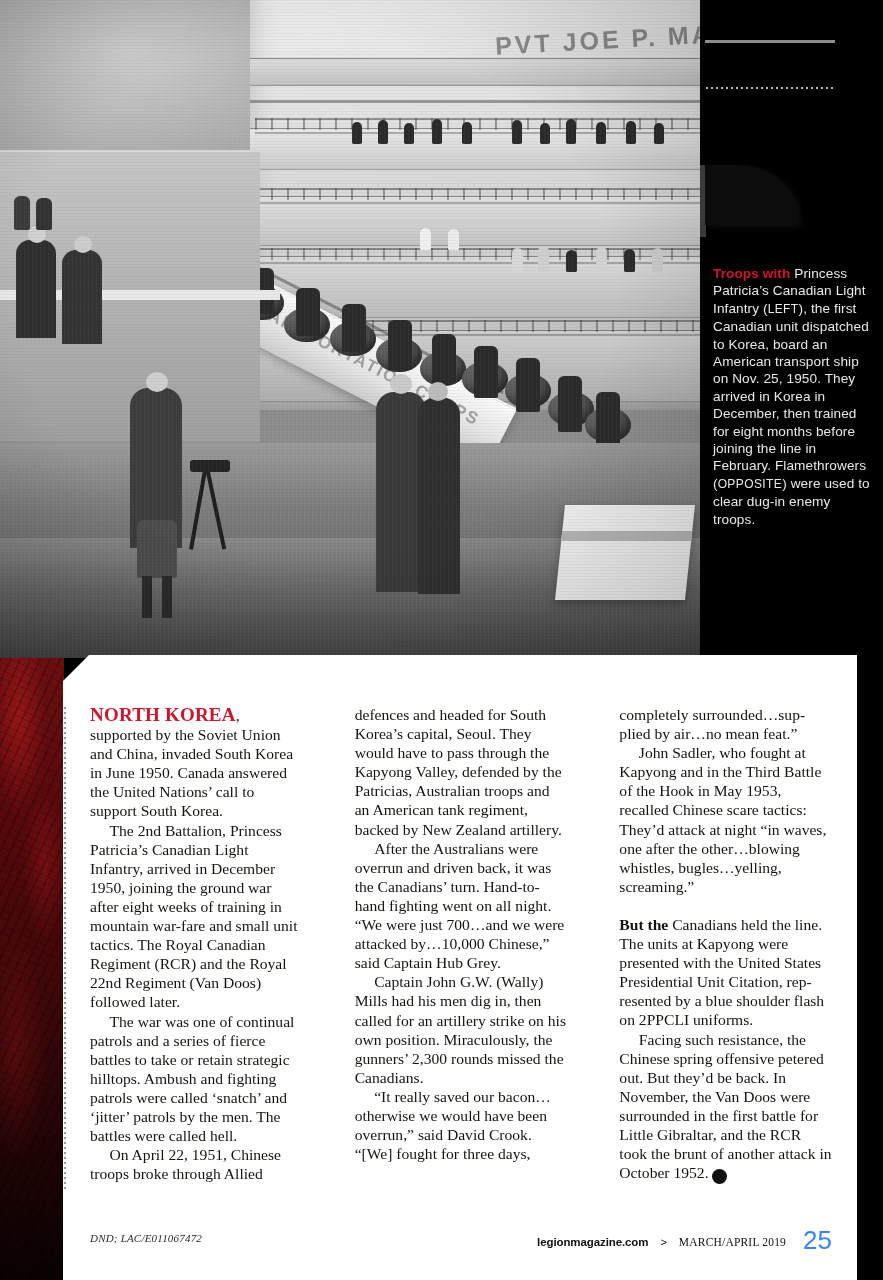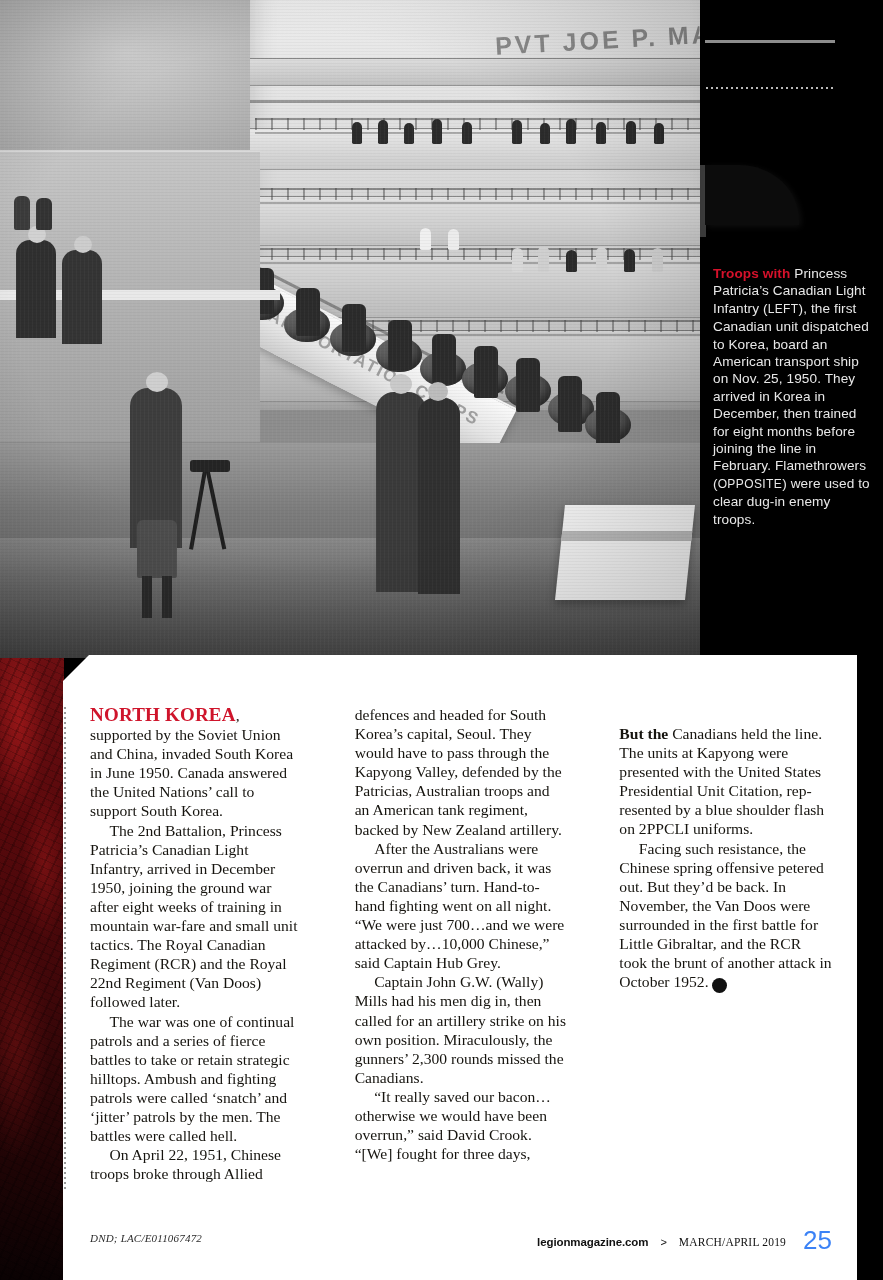--- a/index.html
+++ b/index.html
@@ -516,20 +516,22 @@
       <div class="col">
         <div class="col-div" style="left:-26px;"></div>
         <p class="first">defences and headed for South Korea’s capital, Seoul. They would have to pass through the Kapyong Valley, defended by the Patricias, Australian troops and an American tank regiment, backed by New Zealand artillery.</p>
         <p>After the Australians were overrun and driven back, it was the Canadians’ turn. Hand-to-hand fighting went on all night. “We were just 700…and we were attacked by…10,000 Chinese,” said Captain Hub Grey.</p>
         <p>Captain John G.W. (Wally) Mills had his men dig in, then called for an artillery strike on his own position. Miraculously, the gunners’ 2,300 rounds missed the Canadians.</p>
         <p>“It really saved our bacon… otherwise we would have been overrun,” said David Crook. “[We] fought for three days,</p>
       </div>
 
       <div class="col">
         <div class="col-div" style="left:-26px;"></div>
+        <p class="first">completely surrounded…sup-plied by air…no mean feat.”</p>
+        <p>John Sadler, who fought at Kapyong and in the Third Battle of the Hook in May 1953, recalled Chinese scare tactics: They’d attack at night “in waves, one after the other…blowing whistles, bugles…yelling, screaming.”</p>
         <p class="break"><span class="boldlead">But the</span><span> Canadians held the line. The units at Kapyong were presented with the United States Presidential Unit Citation, rep-resented by a blue shoulder flash on 2PPCLI uniforms.</span></p>
         <p><span>Facing such resistance, the Chinese spring offensive petered out. But they’d be back. In November, the Van Doos were surrounded in the first battle for Little Gibraltar, and the RCR took the brunt of another attack in October 1952.</span><span class="endmark">L</span></p>
       </div>
     </div>
 
     <div class="footer">
       <div class="credit">DND; LAC/E011067472</div>
       <div class="folio">
         <span class="folio-site">legionmagazine.com</span>
         <span class="folio-arrow">&gt;</span>

